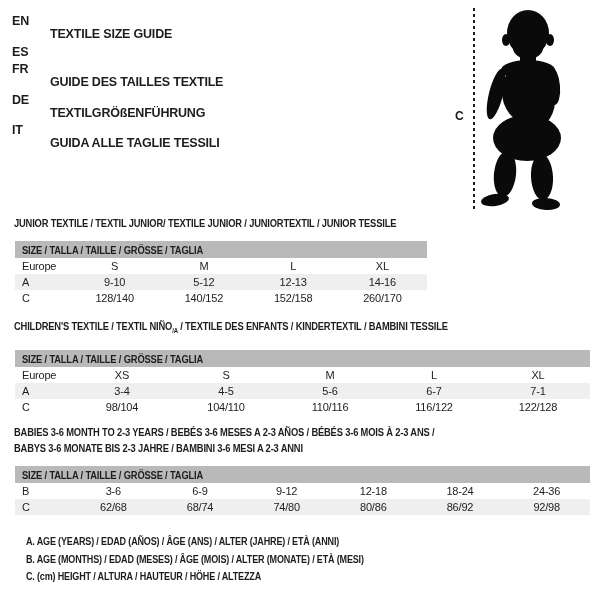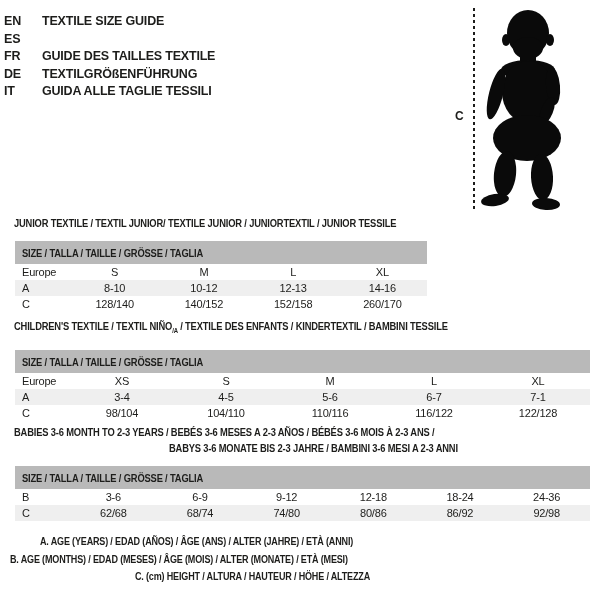--- a/index.html
+++ b/index.html
@@ -11,55 +11,55 @@
   body{
     width:600px;height:600px;position:relative;background:#ffffff;
     font-family:"Liberation Sans", sans-serif;color:var(--ink);
     overflow:hidden;
   }
   
   .sx85{display:inline-block;transform:scaleX(0.85);transform-origin:0 50%;white-space:nowrap;letter-spacing:-0.2px;}
   .sx82{display:inline-block;transform:scaleX(0.82);transform-origin:0 50%;white-space:nowrap;letter-spacing:-0.2px;}
 
   
-  .lang-block{position:absolute;left:4px;top:13px;}
+  .lang-block{position:absolute;left:12px;top:13px;}
   .lang-row{display:flex;line-height:17.5px;font-weight:bold;font-size:12.5px;letter-spacing:-0.2px;}
   .lang-code{width:38px;flex:0 0 38px;}
-  .lang-title{white-space:nowrap;}
+  .lang-title{white-space:nowrap;margin-top:13px;}
 
   
   .figure{position:absolute;left:455px;top:5px;width:135px;height:212px;}
   .measure-line{position:absolute;left:18px;top:3px;width:2px;height:201px;
     background:repeating-linear-gradient(to bottom, var(--ink) 0 3px, transparent 3px 6px);}
   .figure-label{position:absolute;left:0;top:104px;font-weight:bold;font-size:12px;}
   .baby-svg{position:absolute;left:25px;top:3px;}
 
   
   .sec-title{position:absolute;left:14px;font-weight:bold;font-size:11px;white-space:nowrap;}
   .sec-title.two-line{line-height:16px;}
 
   
   table.size-table{position:absolute;border-collapse:collapse;table-layout:fixed;font-size:11px;}
   table.size-table th.size-head{
     background:var(--header-bg);text-align:left;font-weight:bold;
-    height:23px;padding:0 0 0 7px;font-size:11px;
+    height:17px;padding:0 0 0 7px;font-size:11px;
   }
   table.size-table td{height:16px;padding:0;text-align:center;font-weight:normal;letter-spacing:-0.2px;}
   table.size-table td.lbl{text-align:left;padding-left:7px;}
   tr.shaded{background:var(--row-bg);}
   col.c-label{width:55px;}
   .t1{left:15px;top:241px;width:412px;}
   .t2{left:15px;top:350px;width:575px;}
   .t3{left:15px;top:466px;width:575px;}
 
   .t-sub{font-size:7px;}
 
   
-  .notes{position:absolute;left:10px;top:533px;font-weight:bold;font-size:11px;line-height:17.5px;}
-  .note-line{white-space:nowrap;text-align:right;}
+  .notes{position:absolute;left:26px;top:533px;font-weight:bold;font-size:11px;line-height:17.5px;}
+  .note-line{white-space:nowrap;}
 </style>
 </head>
 <body>
 
 <div class="lang-block">
   <div class="lang-row">
     <span class="lang-code">EN</span>
     <span class="lang-title">TEXTILE SIZE GUIDE</span>
   </div>
   <div class="lang-row">
@@ -122,22 +122,22 @@
   <tbody>
     <tr>
       <td class="lbl">Europe</td>
       <td>S</td>
       <td>M</td>
       <td>L</td>
       <td>XL</td>
     </tr>
     <tr class="shaded">
       <td class="lbl">A</td>
-      <td>8-10</td>
-      <td>10-12</td>
+      <td>9-10</td>
+      <td>5-12</td>
       <td>12-13</td>
       <td>14-16</td>
     </tr>
     <tr>
       <td class="lbl">C</td>
       <td>128/140</td>
       <td>140/152</td>
       <td>152/158</td>
       <td>260/170</td>
     </tr>

